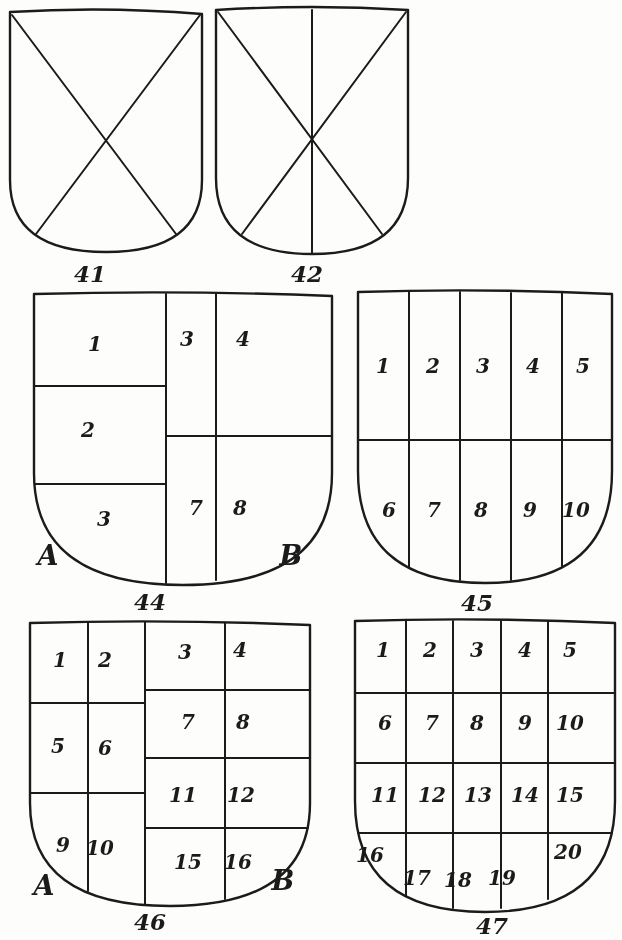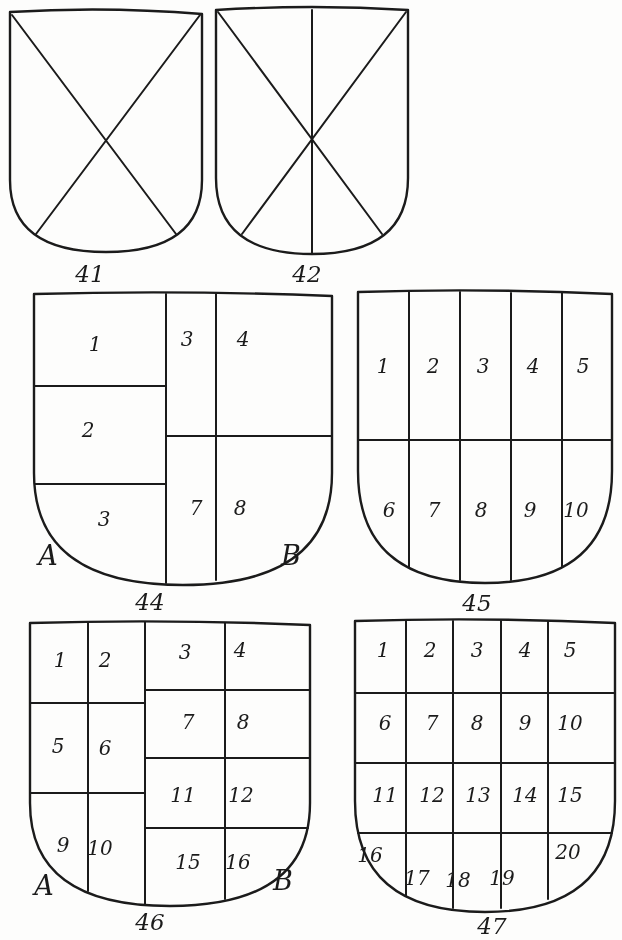--- a/index.html
+++ b/index.html
@@ -1,20 +1,20 @@
 <!DOCTYPE html>
 <html><head>
 <meta charset="utf-8">
 <style>
   html,body{margin:0;padding:0;background:#ffffff;}
   .page{
     position:relative;width:622px;height:940px;background:#fdfdfc;overflow:hidden;
     font-family:"DejaVu Serif",serif;
   }
-  .fig{position:absolute;}
+  .fig{position:absolute;font-weight:bold;}
   svg{display:block;overflow:visible;}
   .ink{stroke:#1b1b1b;stroke-width:2.4;fill:none;stroke-linecap:round;stroke-linejoin:round;}
   .ink.thin{stroke-width:2;}
   text{fill:#1b1b1b;font-family:"DejaVu Serif",serif;font-style:italic;}
   .cell{font-size:20px;text-anchor:middle;}
   .cap{font-size:23px;text-anchor:middle;}
   .panel{font-size:27px;text-anchor:middle;}
 </style>
 </head>
 <body>

